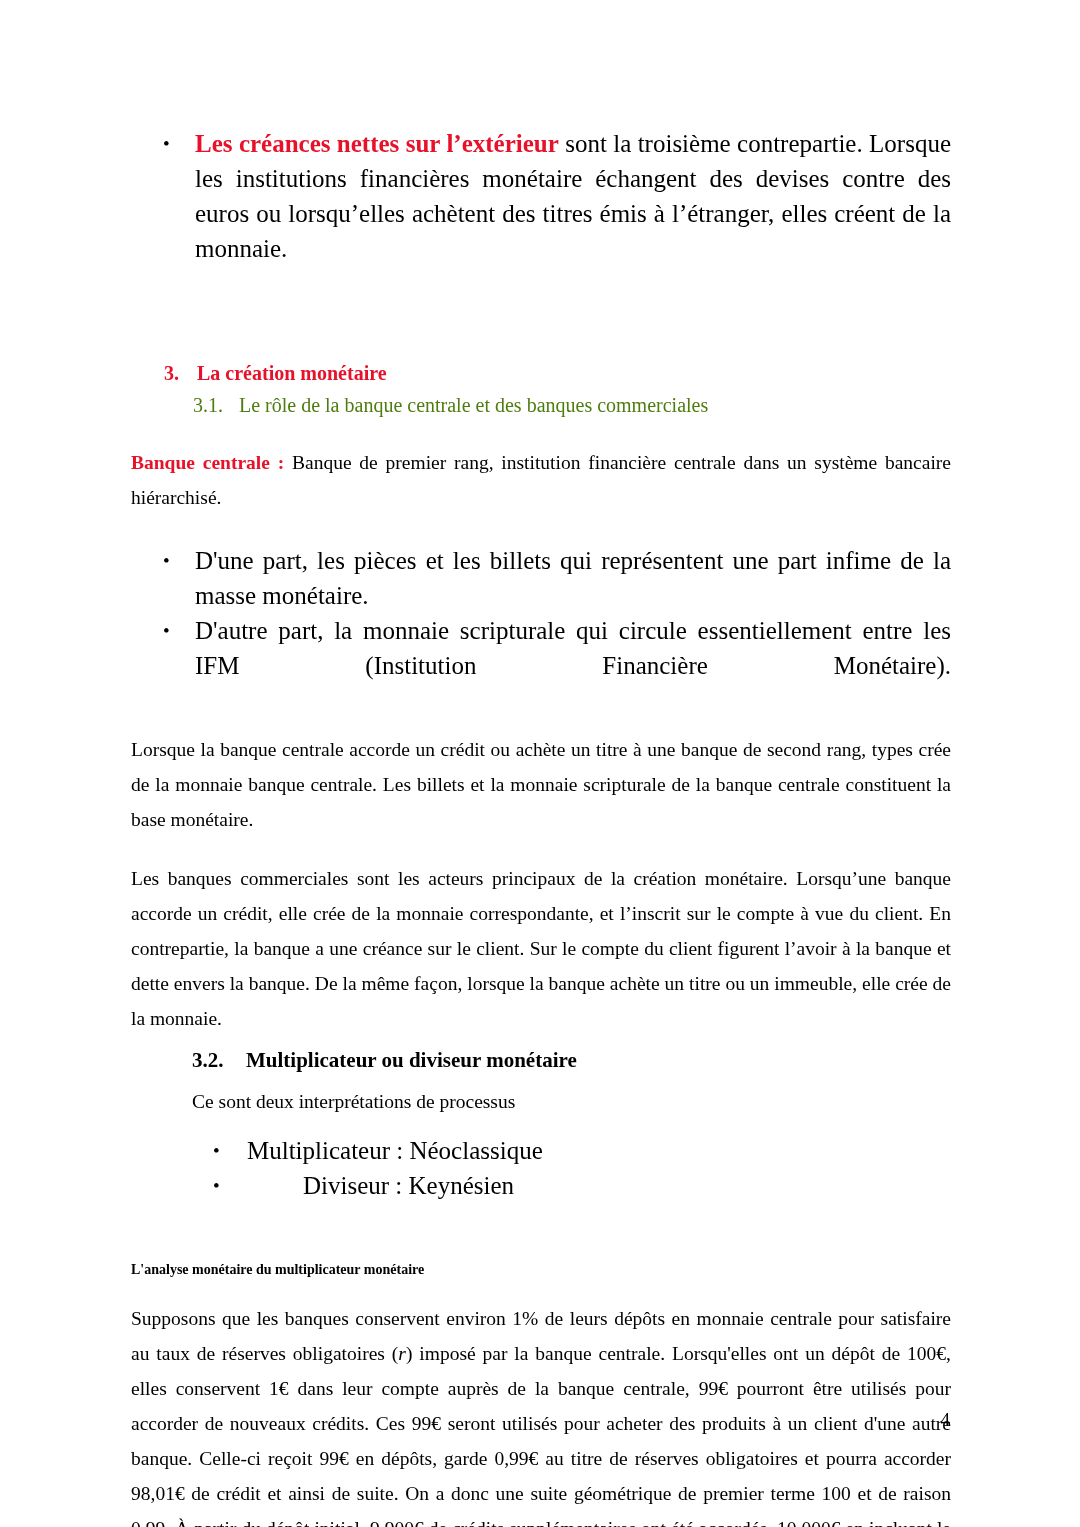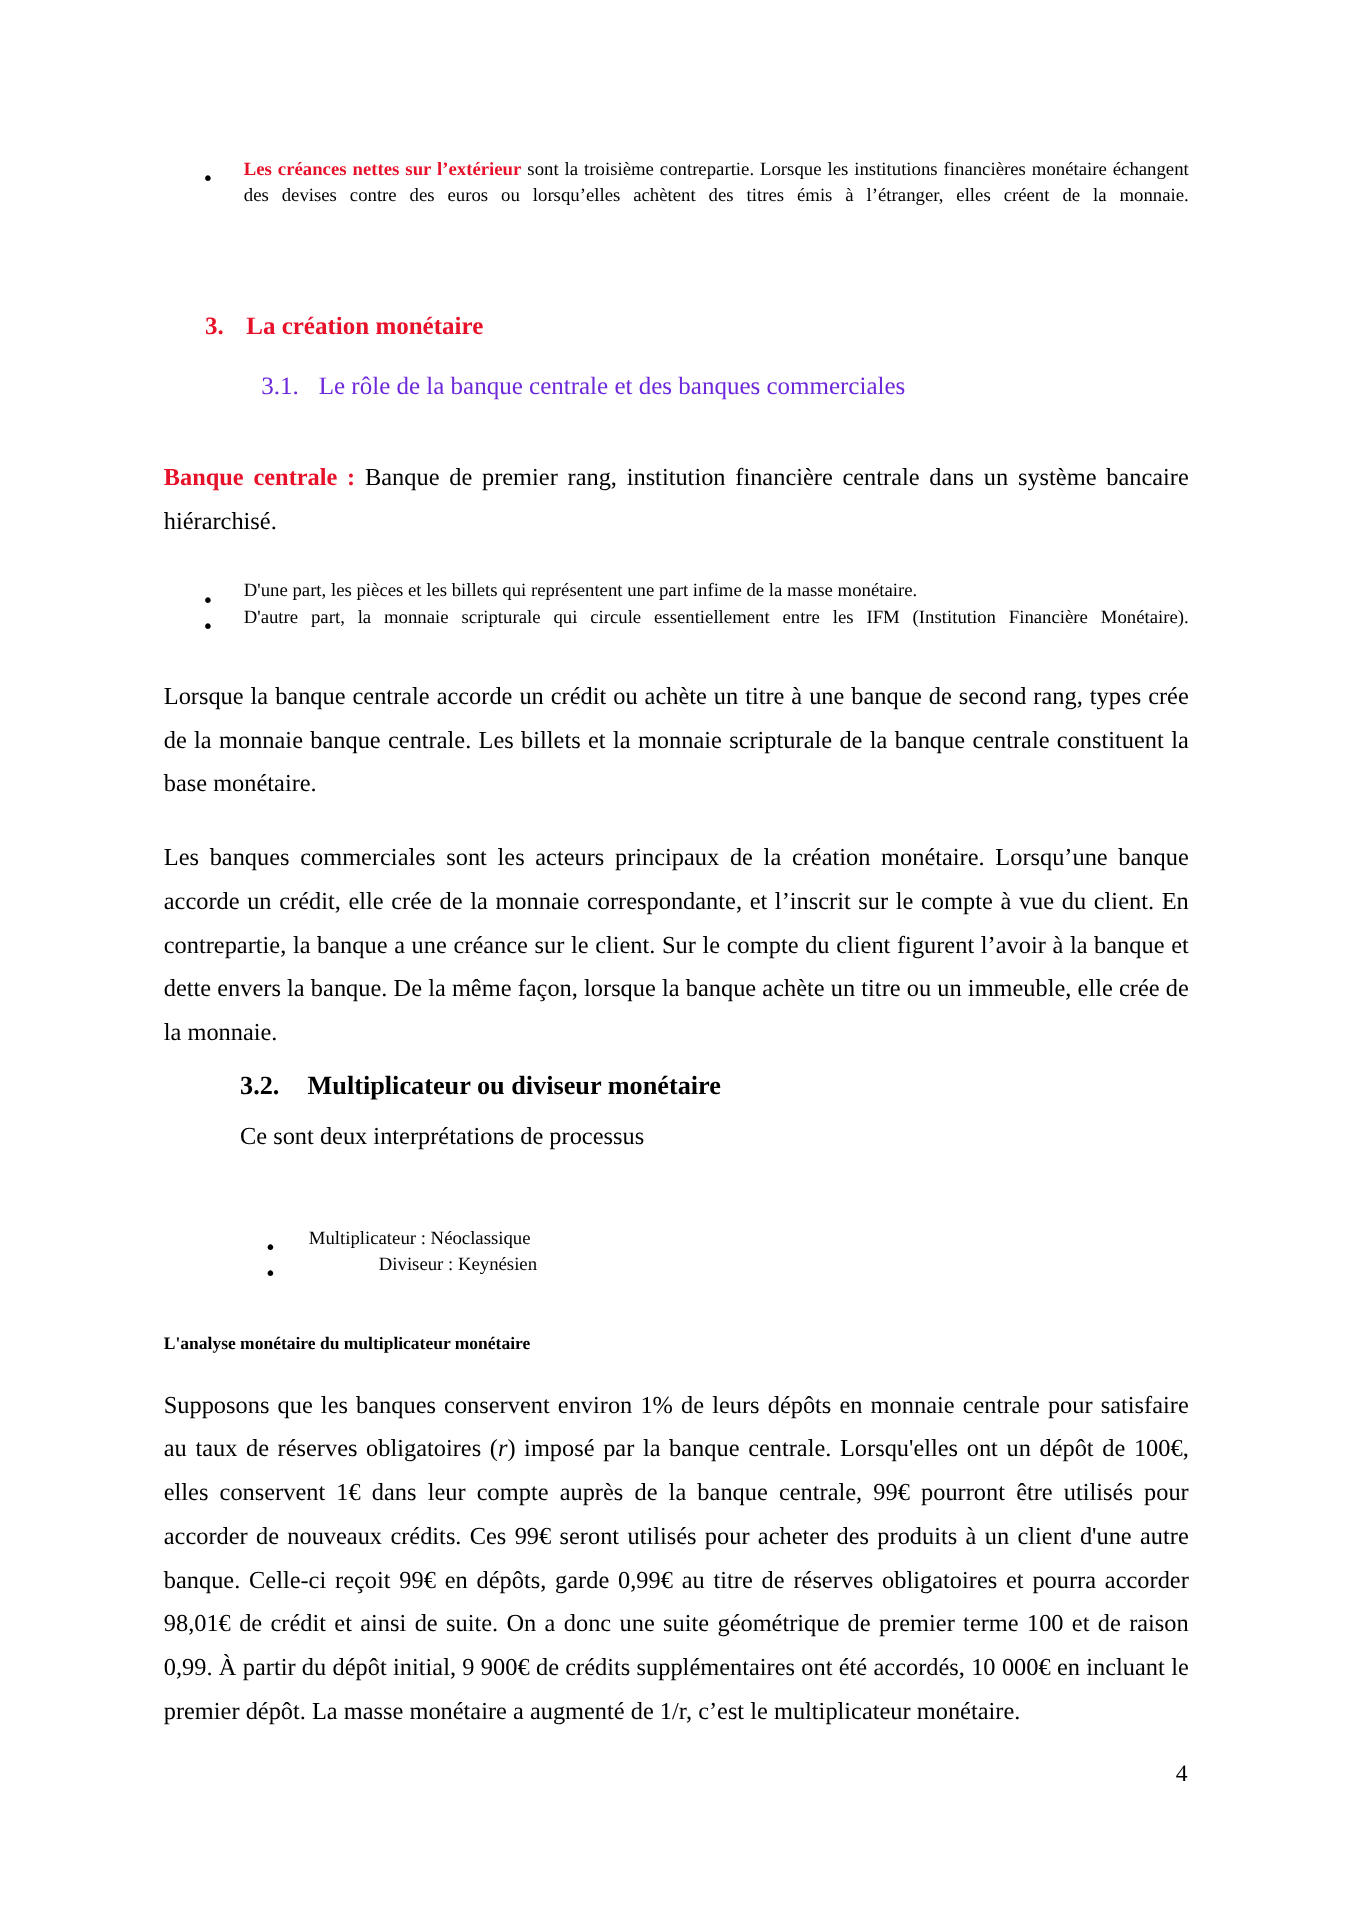--- a/index.html
+++ b/index.html
@@ -32,43 +32,42 @@
   }
   
   .bullet-list {
     list-style: none;
     margin: 0;
     padding: 0;
   }
   .bullet-item {
     position: relative;
     padding-left: 64px;
-    font-size: 15px;
-    line-height: 21px;
+    font-size: 25px;
+    line-height: 35px;
     text-align: justify;
     text-justify: inter-word;
   }
   .bullet-item::before {
     content: "\2022";
     position: absolute;
     left: 32px;
     top: 0;
     font-size: 19px;
     line-height: 35px;
     color: #000000;
   }
   .bullet-item:last-child::after {
     content: "";
     display: inline-block;
     width: 100%;
   }
   
   .bullet-list.deep {
     margin-left: 74px;
-    margin-top: 40px;
   }
   .bullet-list.deep .bullet-item {
     text-align: left;
     padding-left: 42px;
   }
   .bullet-list.deep .bullet-item::before {
     left: 8px;
   }
   .tabbed {
     display: inline-block;
@@ -91,22 +90,22 @@
   }
   .h-num .txt {
     display: inline-block;
     padding-left: 33px;
   }
   .h-sub {
     position: relative;
     font-size: 20px;
     line-height: 32px;
     font-weight: normal;
-    color: #6d28d9;
-    margin: 16px;
+    color: #4d7c0f;
+    margin: 0;
     padding-left: 62px;
   }
   .h-sub .num {
     position: absolute;
     left: 62px;
     top: 0;
   }
   .h-sub .txt {
     display: inline-block;
     padding-left: 46px;

